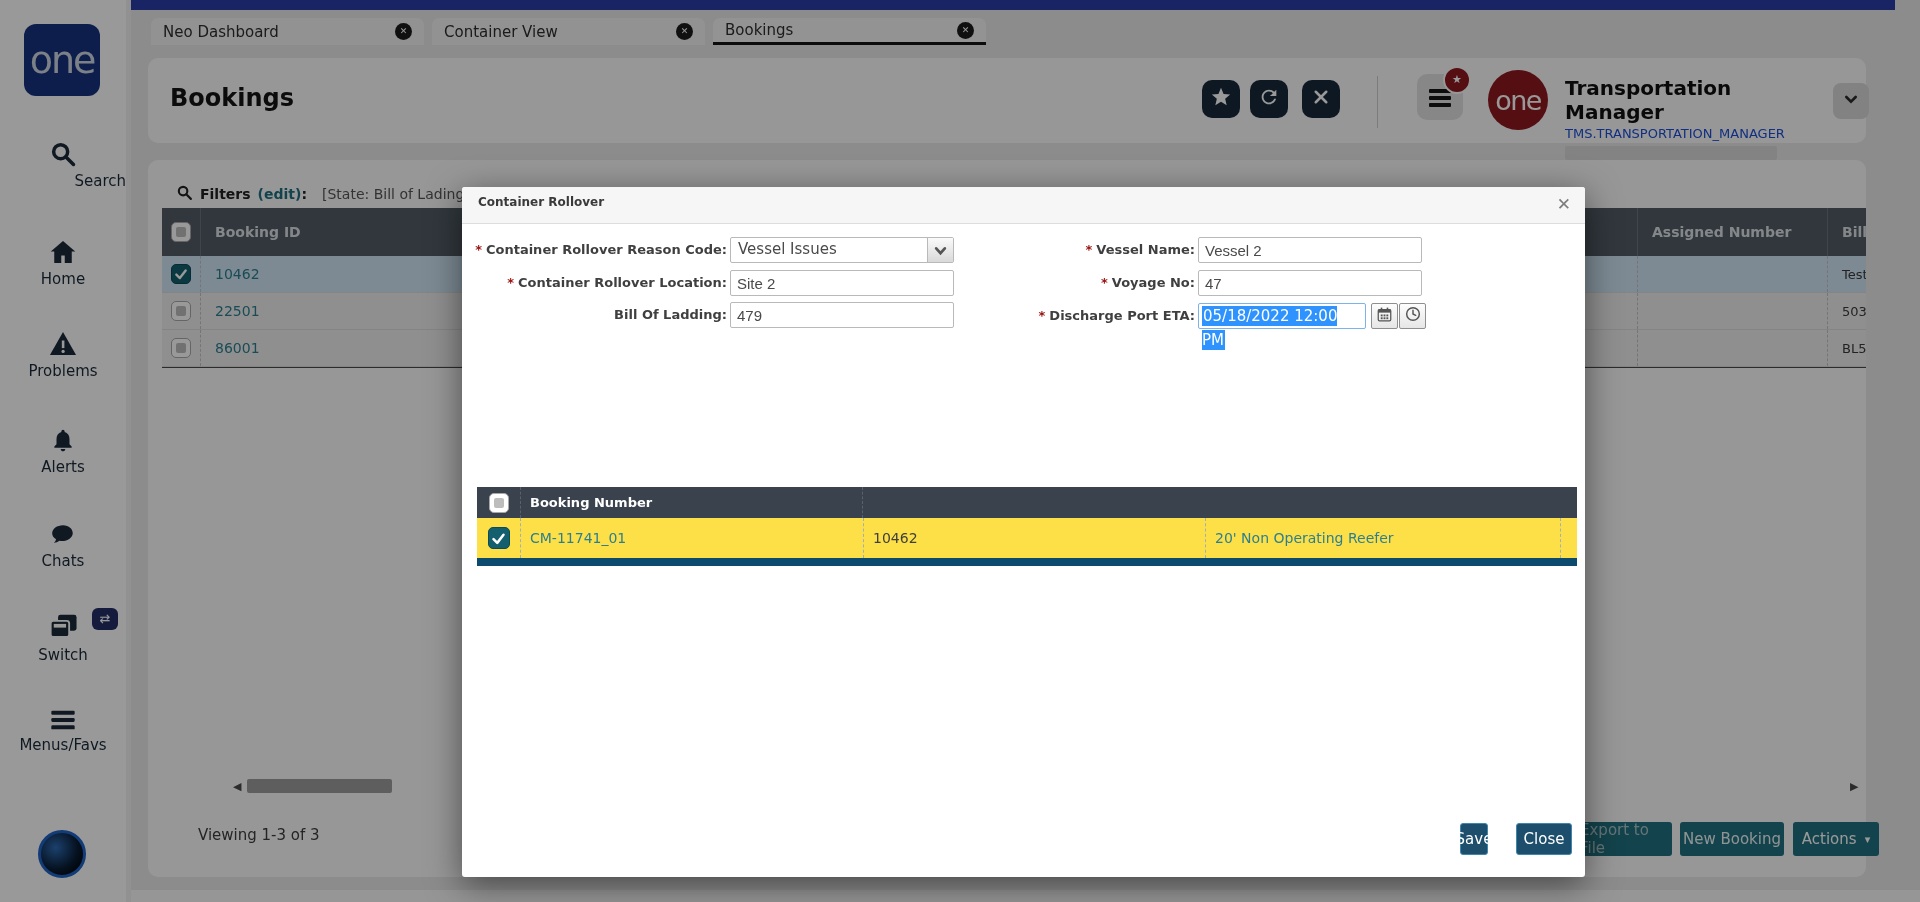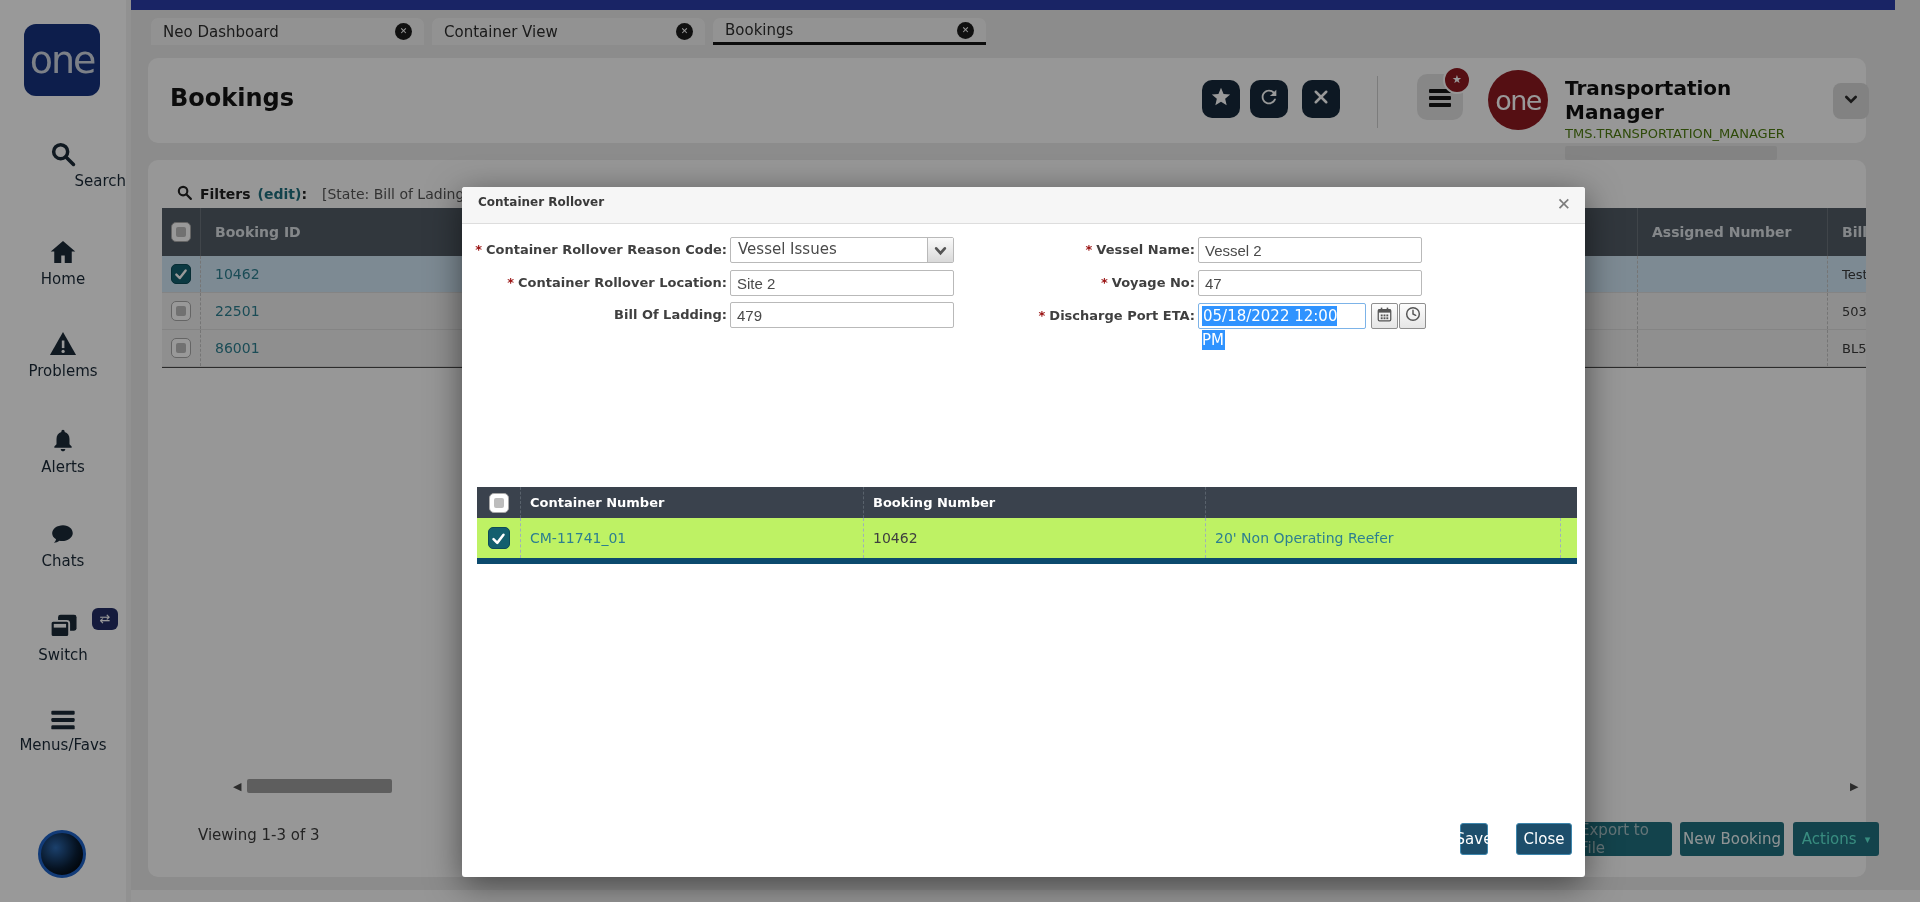--- a/index.html
+++ b/index.html
@@ -35,21 +35,21 @@
   .hdr-divider{position:absolute;left:1229px;top:18px;width:1px;height:52px;background:#cfcfcf;}
   .menu-btn{position:absolute;left:1269px;top:16px;width:46px;height:46px;border-radius:10px;background:#e2e2e2;cursor:pointer;}
   .menu-bars{position:absolute;left:12px;top:15px;}
   .menu-bars div{width:22px;height:3.5px;background:#141414;margin-bottom:3.5px;border-radius:1px;}
   .menu-badge{position:absolute;right:-8px;top:-8px;width:24px;height:24px;border-radius:50%;background:#8e1a21;
               border:2px solid #fcfcfc;color:#fff;font-size:11px;line-height:24px;text-align:center;box-sizing:content-box;}
   .red-logo{position:absolute;left:1340px;top:12px;width:60px;height:60px;border-radius:50%;background:#8e1a21;
             color:#fff;display:flex;align-items:center;justify-content:center;font-size:27px;letter-spacing:-1.5px;}
   .userbox{position:absolute;left:1417px;top:18px;width:260px;}
   .user-role{font-size:20px;font-weight:bold;color:#101010;}
-  .user-id{font-size:13px;color:#4d7c0f;margin-top:2px;}
+  .user-id{font-size:13px;color:#1d4ed8;margin-top:2px;}
   .user-redacted{width:212px;height:14px;background:#dadada;margin-top:5px;border-radius:2px;}
   .user-chevron{position:absolute;left:1685px;top:25px;width:36px;height:36px;border-radius:8px;background:#d9d9d9;
                 display:flex;align-items:center;justify-content:center;cursor:pointer;}
 
   
   .content-panel{position:absolute;left:148px;top:160px;width:1718px;height:717px;background:#fcfcfc;border-radius:10px;z-index:1;}
   .filters-row{position:absolute;left:28px;top:24px;display:flex;align-items:center;gap:7px;font-size:14px;color:#222;}
   .filters-edit{color:#20707f;font-weight:bold;cursor:pointer;}
   .filters-label{font-weight:bold;}
   .filters-query{color:#555;margin-left:8px;white-space:nowrap;}
@@ -75,21 +75,21 @@
 
   .hscroll-left{position:absolute;left:85px;top:620px;font-size:11px;color:#4a4a4a;cursor:pointer;}
   .hscroll-thumb{position:absolute;left:99px;top:619px;width:145px;height:14px;background:#9d9d9d;border-radius:2px;cursor:grab;}
   .hscroll-right{position:absolute;left:1702px;top:620px;font-size:11px;color:#4a4a4a;cursor:pointer;}
 
   .viewing{position:absolute;left:50px;top:666px;font-size:15px;color:#3c3c3c;}
   .foot-btn{position:absolute;top:662px;height:34px;border-radius:3px;background:#20707f;font-size:15px;
             display:flex;align-items:center;justify-content:center;cursor:pointer;box-sizing:border-box;}
   .btn-export{left:1432px;width:92px;color:#a9c3c8;}
   .btn-new{left:1532px;width:104px;color:#eef6f7;}
-  .btn-actions{left:1645px;width:86px;color:#5eead4;gap:8px;}
+  .btn-actions{left:1645px;width:86px;color:#ffffff;gap:8px;}
 
   
   .overlay{position:absolute;left:0;top:0;width:1920px;height:902px;background:rgba(0,0,0,0.40);z-index:10;}
   .modal{position:absolute;left:462px;top:187px;width:1123px;height:690px;background:#fff;border-radius:3px;
          box-shadow:0 8px 34px rgba(0,0,0,0.5);z-index:30;}
   .modal-header{position:absolute;left:0;top:0;width:100%;height:37px;background:#f6f6f6;border-bottom:1px solid #ddd;
                 border-radius:3px 3px 0 0;box-sizing:border-box;}
   .modal-title{position:absolute;left:16px;top:8px;font-size:12px;font-weight:bold;color:#3a3a3a;}
   .modal-close{position:absolute;right:14px;top:7px;font-size:17px;color:#7d7d7d;cursor:pointer;}
 
@@ -107,21 +107,21 @@
   .in-left{left:268px;}
   .in-right{left:736px;}
   .fld-date{left:736px;width:168px;border-color:#7cb3e8;line-height:24px;padding-left:3px;box-sizing:border-box;height:26px;cursor:text;}
   .date-sel{background:#2f93ff;color:#fff;padding:1px 1px;font-size:15px;}
   .mini-btn{position:absolute;top:0;width:25px;height:24px;border:1px solid #8f8f8f;border-radius:2px;
             background:linear-gradient(#fdfdfd,#e6e6e6);display:flex;align-items:center;justify-content:center;cursor:pointer;box-sizing:content-box;}
 
   .mtable{position:absolute;left:15px;top:300px;width:1100px;}
   .mtable-header{display:flex;height:31px;background:#3a424d;color:#fff;font-size:13px;font-weight:bold;align-items:center;}
   .mth{box-sizing:border-box;padding:0 9px;height:100%;display:flex;align-items:center;border-left:1px dashed #59626c;overflow:hidden;white-space:nowrap;}
-  .mtable-row{display:flex;height:40px;background:#bef264;align-items:flex-start;border-bottom:6px solid #0c4a6e;font-size:14px;}
+  .mtable-row{display:flex;height:40px;background:#fde047;align-items:flex-start;border-bottom:8px solid #0c4a6e;font-size:14px;}
   .mtd{box-sizing:border-box;padding:0 9px;height:100%;display:flex;align-items:center;border-left:1px dashed #9fb0ba;overflow:hidden;white-space:nowrap;}
   .mcol-cb{width:43px;flex:0 0 auto;justify-content:center;padding:0;border-left:none;}
   .mcol-cn{width:343px;flex:0 0 auto;}
   .mcol-bn{width:342px;flex:0 0 auto;}
   .mcol-ct{width:355px;flex:0 0 auto;}
   .mcol-tail{flex:1 1 auto;}
   .mcheckbox{width:22px;height:22px;}
 
   .modal-btn{position:absolute;top:636px;height:32px;background:#1d4e6b;border:1px solid #3d86ad;border-radius:3px;
              color:#fff;font-size:15px;display:flex;align-items:center;justify-content:center;cursor:pointer;box-sizing:border-box;}
@@ -435,21 +435,20 @@
       </div>
     </div>
 
     <div class="mtable">
       <div class="mtable-header">
         <div class="mth mcol-cb">
           <span class="checkbox">
               <span class="inner"></span>
             </span>
         </div>
-        <div class="mth mcol-cn">Container Number</div>
         <div class="mth mcol-bn">Booking Number</div>
         <div class="mth mcol-tail"></div>
       </div>
       <div class="mtable-row">
         <div class="mtd mcol-cb">
           <span class="checkbox checked mcheckbox">
               <svg width="15" height="15" viewBox="0 0 24 24" fill="none" stroke="#fff" stroke-width="4" stroke-linecap="round" stroke-linejoin="round">
                 <polyline points="4,13 10,19 20,6"></polyline>
               </svg>
             </span>

